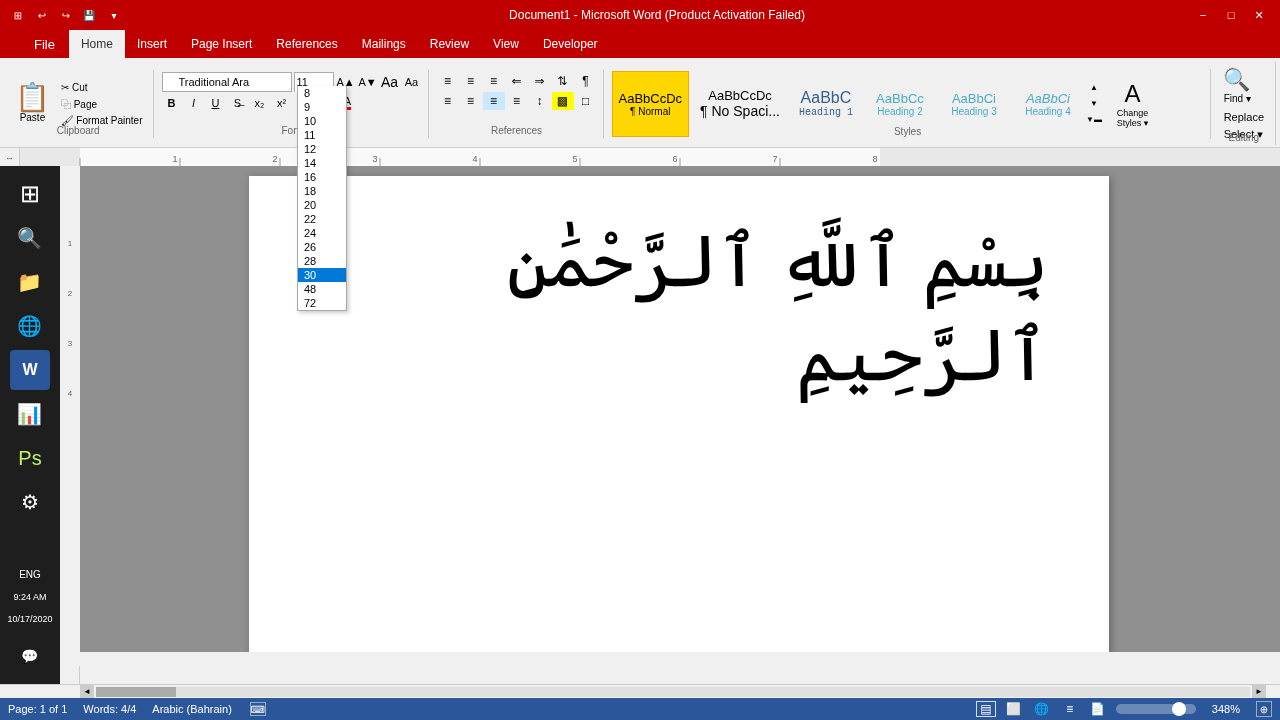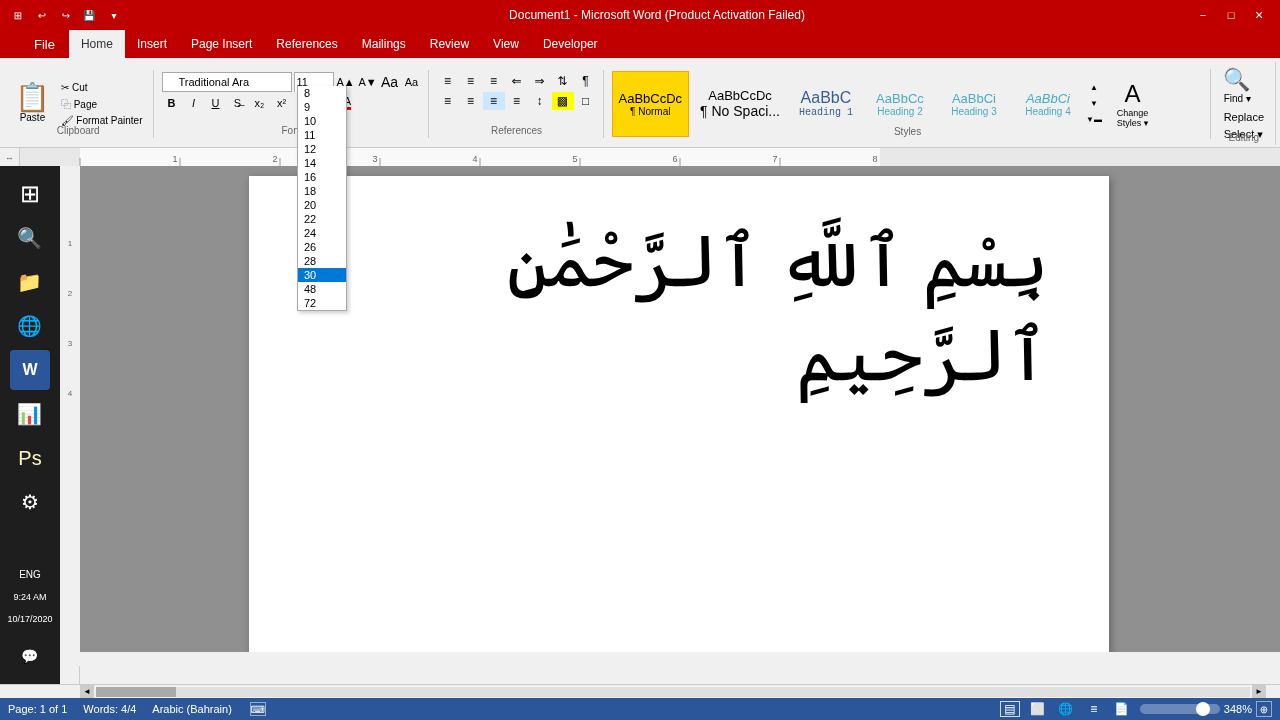--- a/index.html
+++ b/index.html
@@ -464,21 +464,21 @@
 
 <div id="main-area">
 
   <div id="taskbar-left">
     <div class="taskbar-icon windows">⊞</div>
     <div class="taskbar-icon" style="color:white;">🔍</div>
     <div class="taskbar-icon" style="color:#ffc107;">📁</div>
     <div class="taskbar-icon" style="color:#0078d7;">🌐</div>
     <div class="taskbar-icon" style="background:#2b579a; color:white; border-radius:4px; font-weight:bold; font-size:16px;">W</div>
     <div class="taskbar-icon" style="color:#217346;">📊</div>
-    <div class="taskbar-icon" style="color:#fef9c3;">Ps</div>
+    <div class="taskbar-icon" style="color:#bef264;">Ps</div>
     <div class="taskbar-icon" style="color:white;">⚙</div>
     <div style="margin-top:auto; display:flex; flex-direction:column; align-items:center; gap:12px;">
       <div style="color:white; font-size:10px;">ENG</div>
       <div style="color:white; font-size:9px; text-align:center;">9:24 AM</div>
       <div style="color:white; font-size:9px; text-align:center;">10/17/2020</div>
       <div class="taskbar-icon" style="color:white; font-size:14px;">💬</div>
     </div>
   </div>
 
   <div id="doc-area">
@@ -526,21 +526,21 @@
   <span>Page: 1 of 1</span>
   <span>Words: 4/4</span>
   <span>Arabic (Bahrain)</span>
   <span style="margin-left:2px; width:16px; height:14px; border:1px solid rgba(255,255,255,0.5); display:inline-flex; align-items:center; justify-content:center; font-size:10px; cursor:pointer;">⌨</span>
   <div class="status-right">
     <div class="view-btn active">▤</div>
     <div class="view-btn">⬜</div>
     <div class="view-btn">🌐</div>
     <div class="view-btn">≡</div>
     <div class="view-btn">📄</div>
-    <div style="display:flex; align-items:center; gap:4px;">
+    <div style="display:flex; align-items:center; gap:16px;">
       <div style="width:80px; height:10px; background:rgba(255,255,255,0.3); border-radius:5px; cursor:pointer; position:relative;">
         <div style="position:absolute; left:70%; top:-2px; width:14px; height:14px; background:white; border-radius:50%; cursor:pointer;"></div>
       </div>
       <span>348%</span>
       <div style="width:16px; height:16px; border:1px solid rgba(255,255,255,0.5); display:flex; align-items:center; justify-content:center; cursor:pointer; font-size:10px;">⊕</div>
     </div>
   </div>
 </div>
 
 </body></html>

